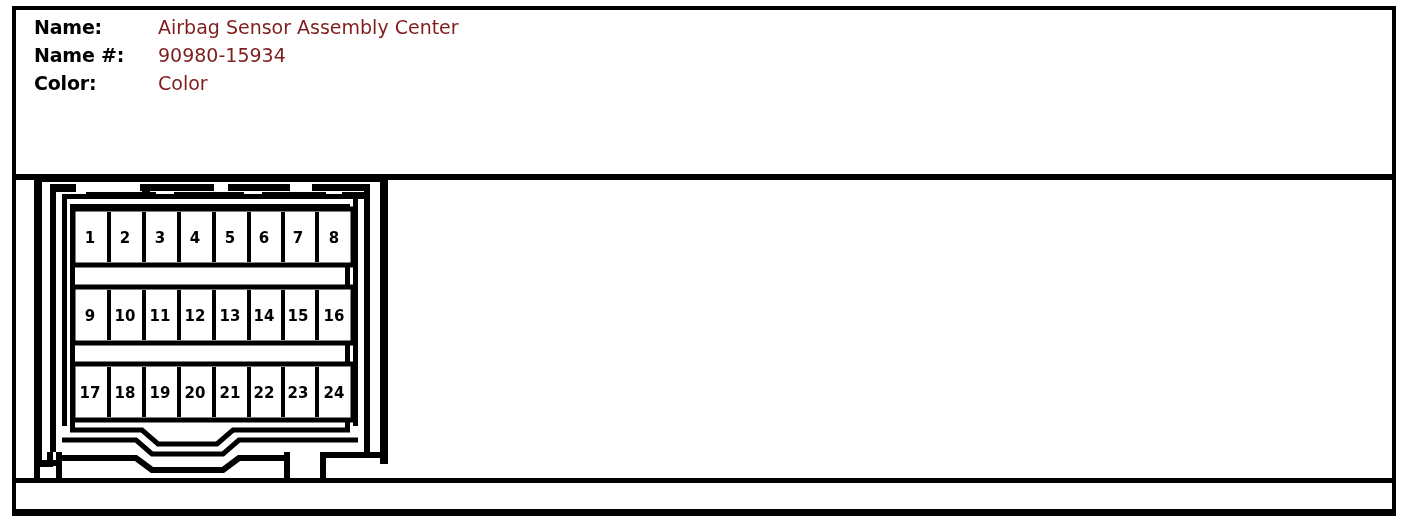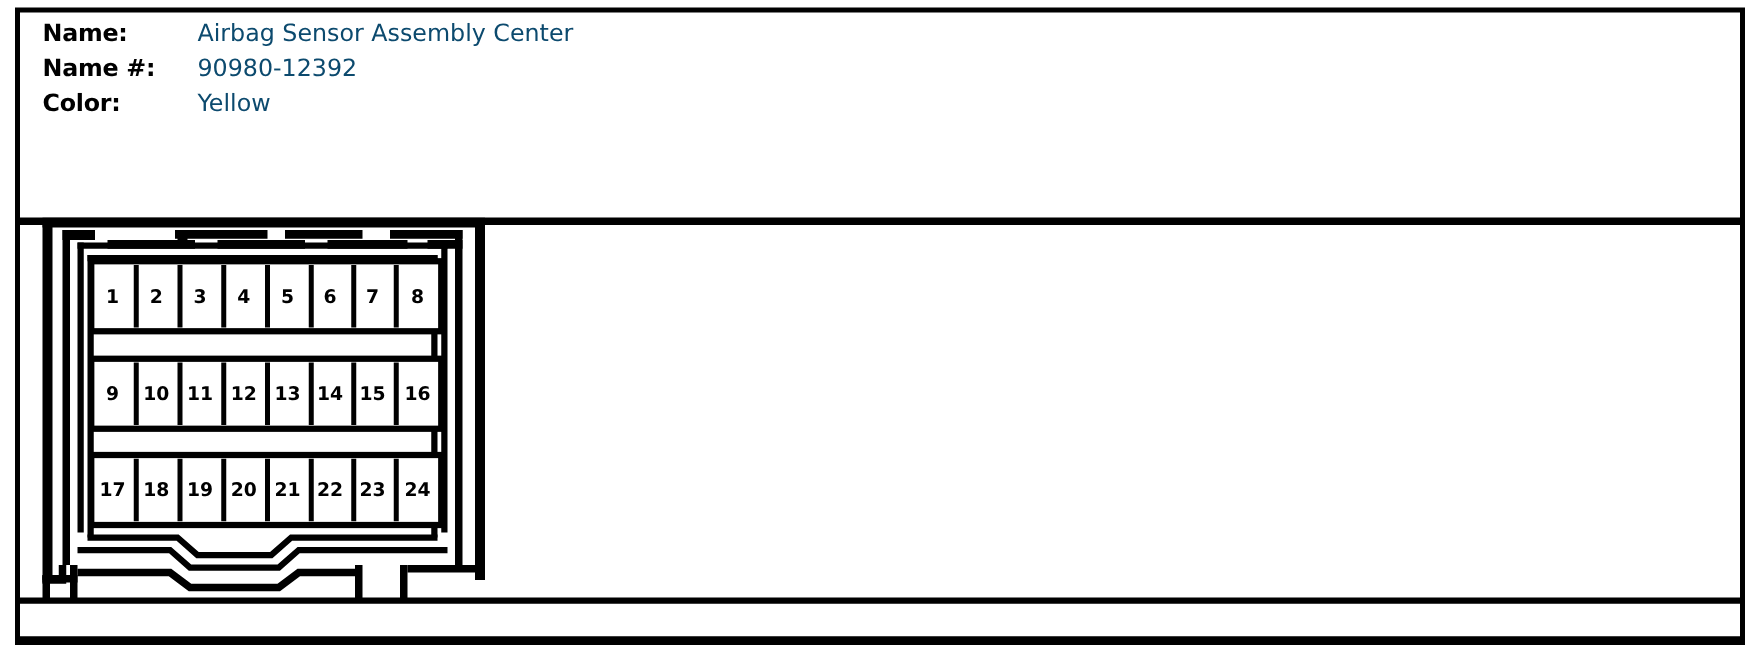--- a/index.html
+++ b/index.html
@@ -45,21 +45,21 @@
     width: 124px;
     font-size: 19px;
     font-weight: bold;
     color: #000000;
     letter-spacing: -0.2px;
     white-space: nowrap;
   }
   .info-value {
     font-size: 19px;
     font-weight: normal;
-    color: #0c4a6e;
+    color: #7f1d1d;
     white-space: nowrap;
   }
 
   
   .rule {
     position: absolute;
     background: #000000;
   }
   .rule-under-header {
     left: 12px;
@@ -111,26 +111,26 @@
   <div class="info-block">
 
     <div class="info-row">
       <span class="info-label">Name:</span>
       <span class="info-value">Airbag Sensor Assembly Center</span>
     </div>
 
 
     <div class="info-row">
       <span class="info-label">Name #:</span>
-      <span class="info-value">90980-12392</span>
+      <span class="info-value">90980-15934</span>
     </div>
 
     <div class="info-row">
       <span class="info-label">Color:</span>
-      <span class="info-value">Yellow</span>
+      <span class="info-value">Color</span>
     </div>
 
   </div>
 
   <div class="rule rule-under-header"></div>
   <div class="rule rule-lower"></div>
   <div class="rule rule-bottom"></div>
 
   <div class="connector-area">
     <svg width="390" height="305" viewBox="0 0 390 305" xmlns="http://www.w3.org/2000/svg">

